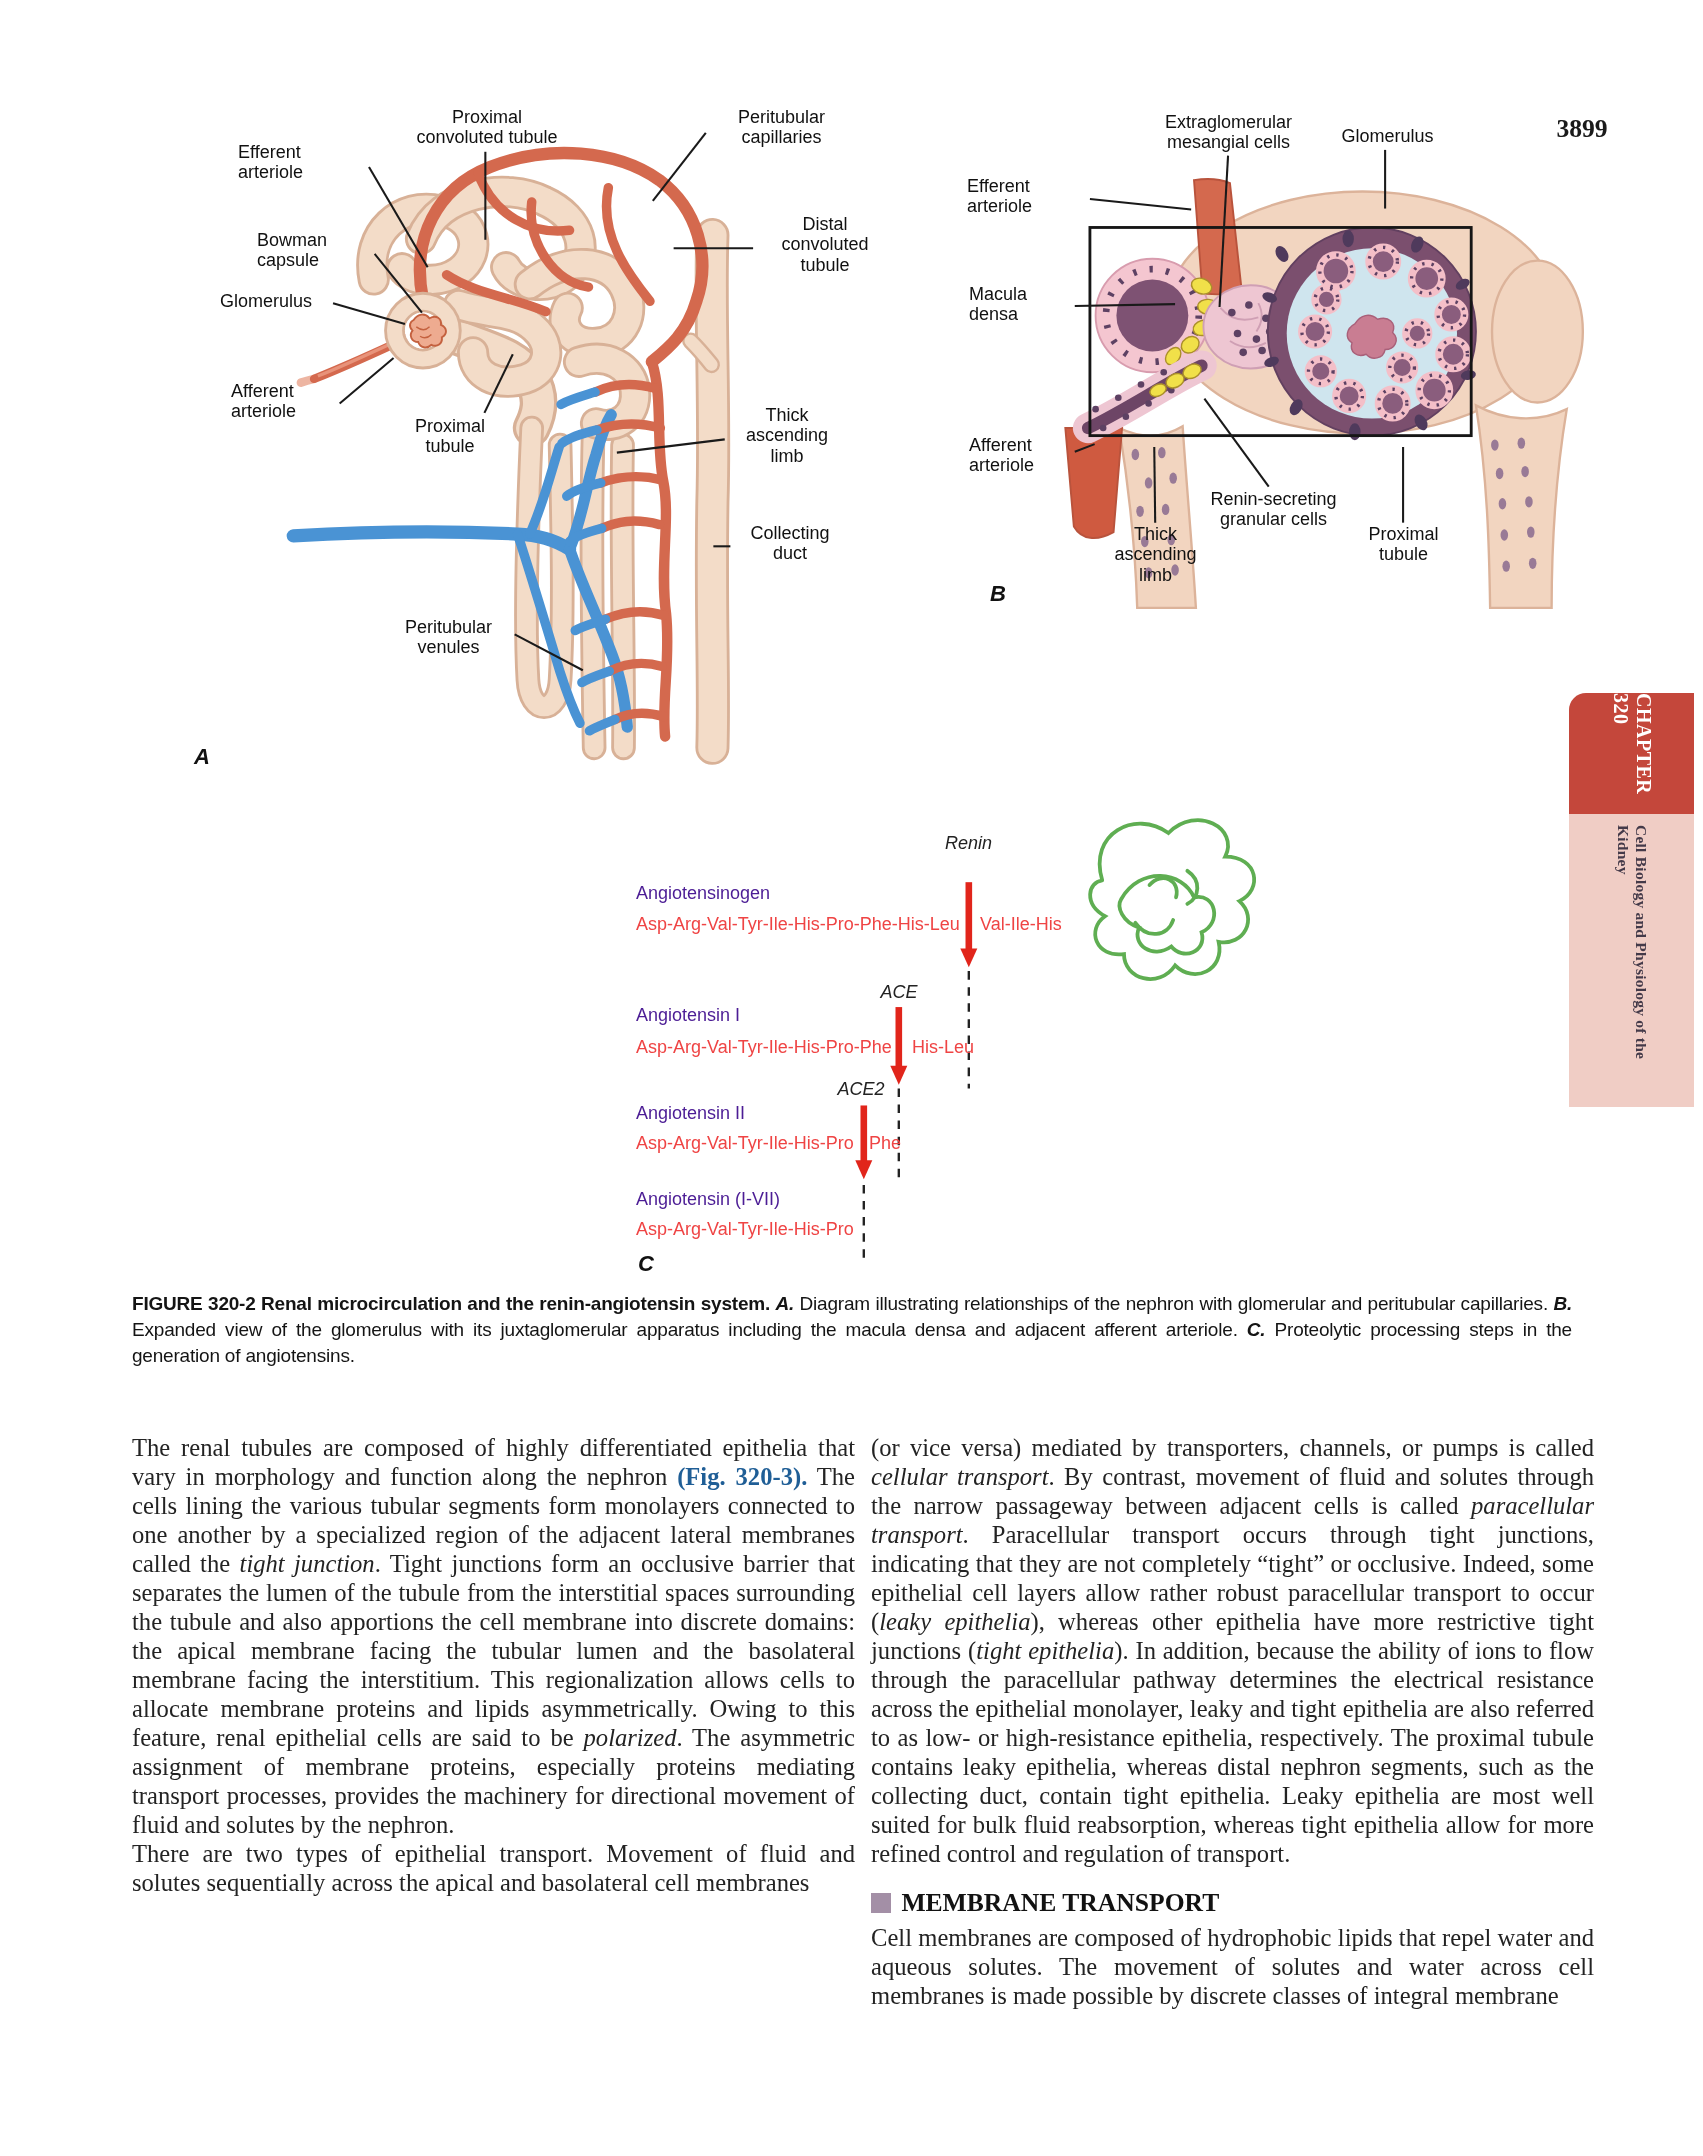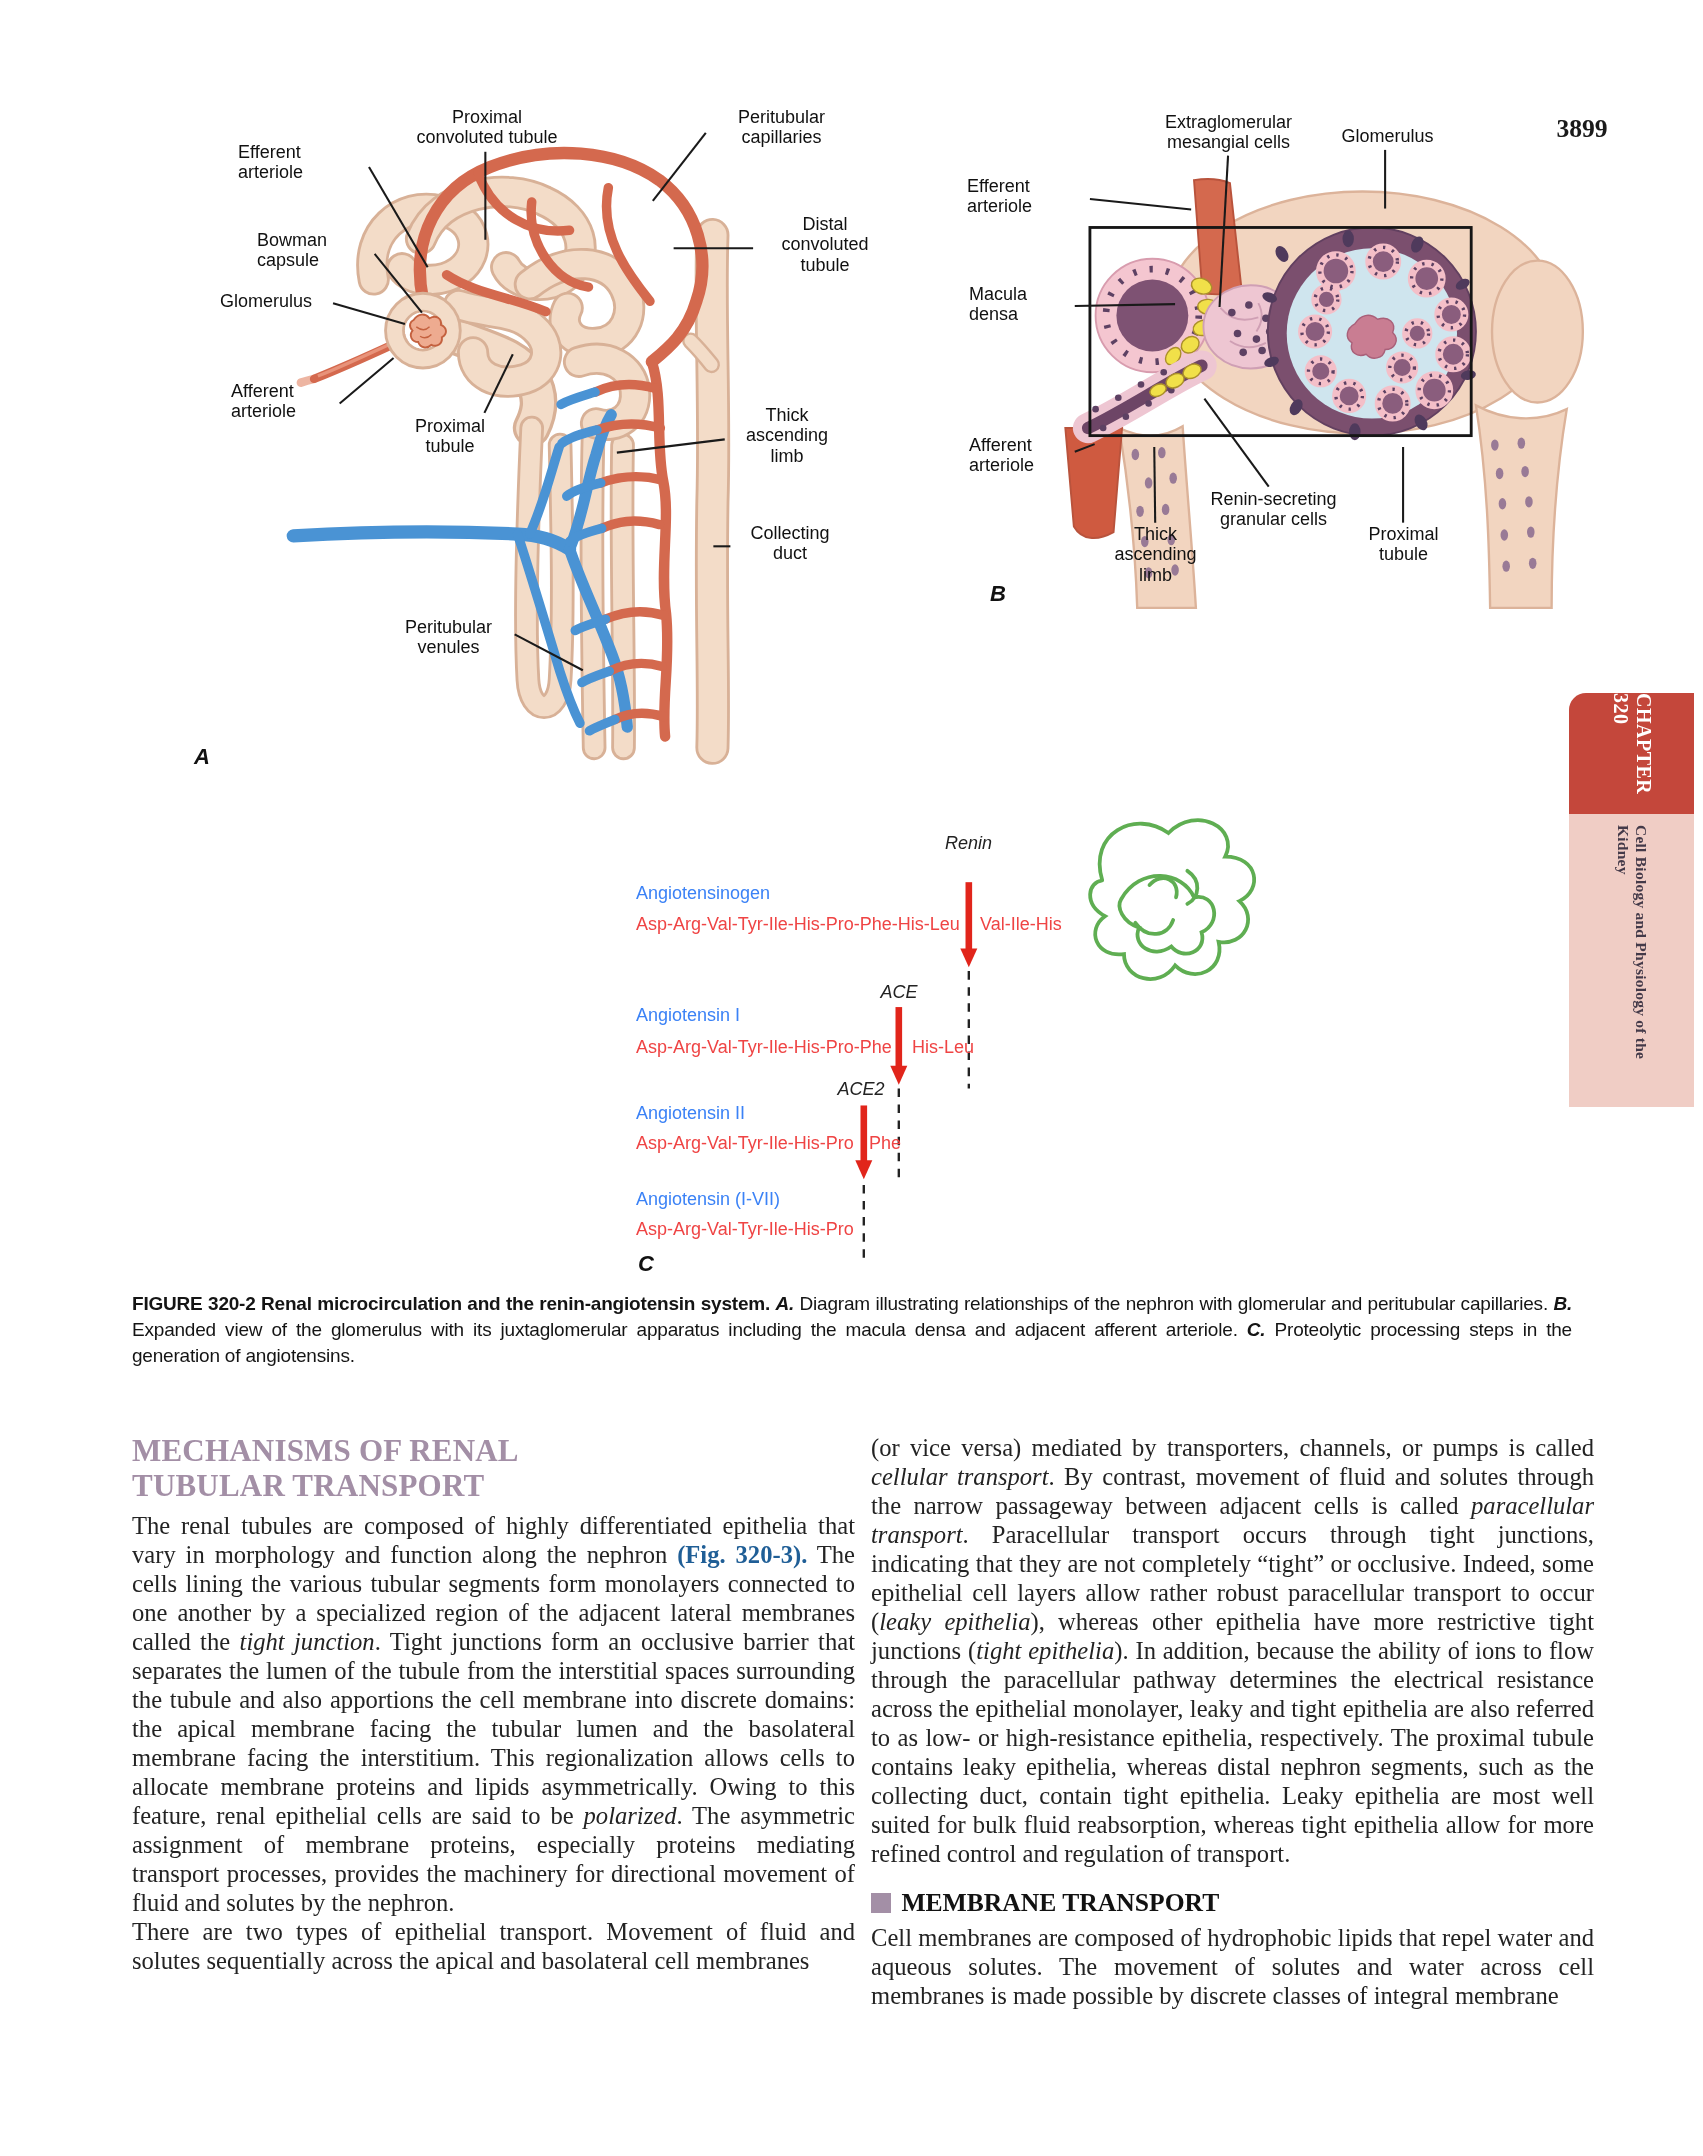--- a/index.html
+++ b/index.html
@@ -7,21 +7,21 @@
         font-family:"Liberation Serif",serif;color:#1f1f1f;}
   svg{position:absolute;left:0;top:0;}
   .pagenum{position:absolute;left:1544px;top:114px;width:76px;text-align:center;
            font:bold 25.6px "Liberation Serif",serif;color:#1a1a1a;}
   
   .flabel{position:absolute;font:18px/20.3px "Liberation Sans",sans-serif;color:#111;
           white-space:pre-line;}
   .c{text-align:center}.r{text-align:left}
   .figletter{position:absolute;font:bold italic 22px "Liberation Sans",sans-serif;color:#111;}
   
-  .cname{position:absolute;font:18px "Liberation Sans",sans-serif;color:#3b82f6;white-space:nowrap;}
+  .cname{position:absolute;font:18px "Liberation Sans",sans-serif;color:#4c1d95;white-space:nowrap;}
   .cseq{position:absolute;font:18px "Liberation Sans",sans-serif;color:#ef4444;white-space:nowrap;}
   .cenz{position:absolute;font:italic 18px "Liberation Sans",sans-serif;color:#222;text-align:center;}
   
   .caption{position:absolute;left:132px;top:1291px;width:1440px;
            font:19px/26px "Liberation Sans",sans-serif;color:#141414;text-align:justify;
            letter-spacing:-0.2px;}
   .caption .b{font-weight:bold}
   .caption .bi{font-weight:bold;font-style:italic}
   
   .col{position:absolute;top:1433px;width:723px;font:24.6px/29px "Liberation Serif",serif;
@@ -385,22 +385,20 @@
   <div class="cseq" style="left:636px;top:1133px">Asp-Arg-Val-Tyr-Ile-His-Pro</div>
   <div class="cseq" style="left:869px;top:1133px">Phe</div>
 
   <div class="cname" style="left:636px;top:1189px">Angiotensin (I-VII)</div>
   <div class="cseq" style="left:636px;top:1219px">Asp-Arg-Val-Tyr-Ile-His-Pro</div>
   <div class="figletter" style="left:638px;top:1251px">C</div>
 
   <div class="caption"><span class="b">FIGURE 320-2  Renal microcirculation and the renin-angiotensin system. </span><span class="bi">A.</span><span> Diagram illustrating relationships of the nephron with glomerular and peritubular capillaries. </span><span class="bi">B.</span><span> Expanded view of the glomerulus with its juxtaglomerular apparatus including the macula densa and adjacent afferent arteriole. </span><span class="bi">C.</span><span> Proteolytic processing steps in the generation of angiotensins.</span></div>
 
   <div class="col col-left">
-    <h1 class="heading">MECHANISMS OF RENAL
-TUBULAR TRANSPORT</h1>
     <p><span>The renal tubules are composed of highly differentiated epithelia that vary in morphology and function along the nephron </span><span class="figref">(Fig. 320-3).</span><span> The cells lining the various tubular segments form monolayers connected to one another by a specialized region of the adjacent lateral membranes called the </span><span class="i">tight junction</span><span>. Tight junctions form an occlusive barrier that separates the lumen of the tubule from the interstitial spaces surrounding the tubule and also apportions the cell membrane into discrete domains: the apical membrane facing the tubular lumen and the basolateral membrane facing the interstitium. This regionalization allows cells to allocate membrane proteins and lipids asymmetrically. Owing to this feature, renal epithelial cells are said to be </span><span class="i">polarized</span><span>. The asymmetric assignment of membrane proteins, especially proteins mediating transport processes, provides the machinery for directional movement of fluid and solutes by the nephron.</span></p>
     <p>There are two types of epithelial transport. Movement of fluid and solutes sequentially across the apical and basolateral cell membranes</p>
   </div>
 
   <div class="col col-right">
     <p><span>(or vice versa) mediated by transporters, channels, or pumps is called </span><span class="i">cellular transport</span><span>. By contrast, movement of fluid and solutes through the narrow passageway between adjacent cells is called </span><span class="i">paracellular transport</span><span>. Paracellular transport occurs through tight junctions, indicating that they are not completely “tight” or occlusive. Indeed, some epithelial cell layers allow rather robust paracellular transport to occur (</span><span class="i">leaky epithelia</span><span>), whereas other epithelia have more restrictive tight junctions (</span><span class="i">tight epithelia</span><span>). In addition, because the ability of ions to flow through the paracellular pathway determines the electrical resistance across the epithelial monolayer, leaky and tight epithelia are also referred to as low- or high-resistance epithelia, respectively. The proximal tubule contains leaky epithelia, whereas distal nephron segments, such as the collecting duct, contain tight epithelia. Leaky epithelia are most well suited for bulk fluid reabsorption, whereas tight epithelia allow for more refined control and regulation of transport.</span></p>
     <div class="subhead"><span class="bullet"></span><span>MEMBRANE TRANSPORT</span></div>
     <p>Cell membranes are composed of hydrophobic lipids that repel water and aqueous solutes. The movement of solutes and water across cell membranes is made possible by discrete classes of integral membrane</p>
   </div>
 

